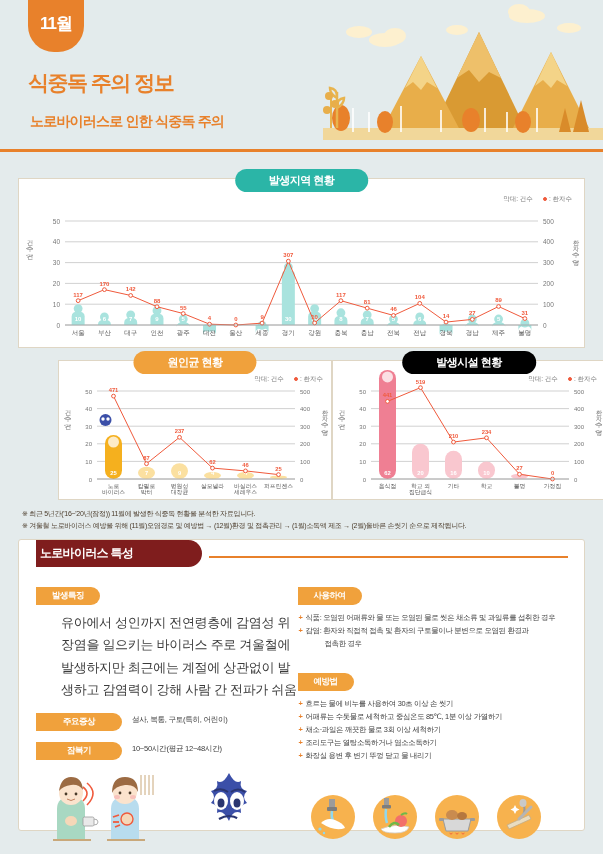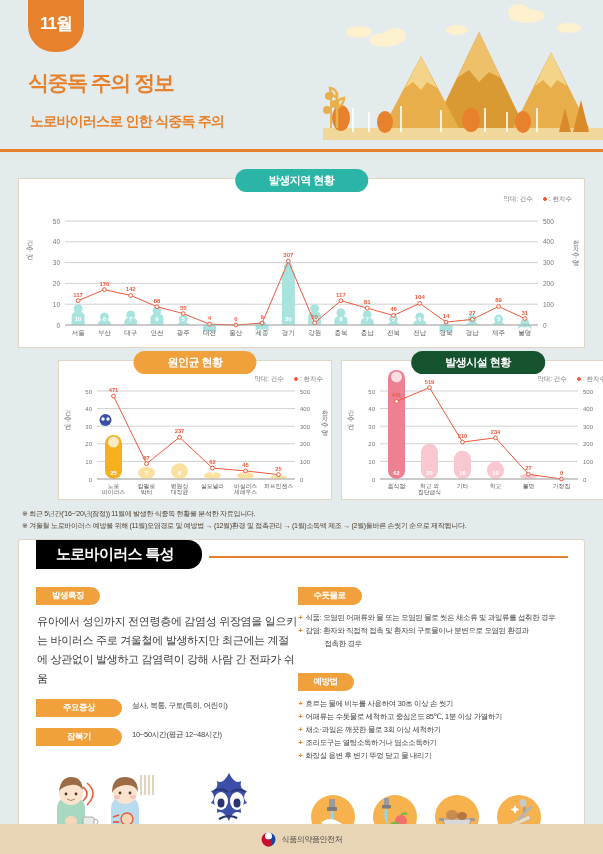--- a/index.html
+++ b/index.html
@@ -33,21 +33,21 @@
   .charts-wrap { position:relative; width:603px; padding:0 18px; padding-top:10px;margin-top:16px; }
   .panel { background:#ffffff; border:1px solid #dfd6c4; position:relative; }
 
   .panel-title {
     position:absolute; top:-10px; left:50%; transform:translateX(-50%);
     padding:4px 34px; border-radius:13px; color:#fff;
     font-size:11px; font-weight:bold; letter-spacing:-0.5px; white-space:nowrap; z-index:5;
   }
   .pt-teal { background:#2bb5a7; }
   .pt-orange { background:#f0a13c; }
-  .pt-pink { background:#14532d; }
+  .pt-pink { background:#000000; }
 
   .legend {
     position:absolute; right:12px; top:16px; font-size:6.5px; color:#7b7b7b;
     display:flex; gap:10px; align-items:center;
   }
   .legend .dot { display:inline-block; width:4px; height:4px; border-radius:50%;
     background:#f05a3c; border:1px solid #f05a3c; margin-right:2px; vertical-align:middle;}
   .ylab-left { position:absolute; font-size:6.5px; color:#777; writing-mode:vertical-rl;
                text-orientation:mixed; letter-spacing:-0.5px;}
   .ylab-right{ position:absolute; font-size:6.5px; color:#777; writing-mode:vertical-rl;
@@ -61,37 +61,37 @@
 
   
   .infocard {
     margin:4px 18px 0 18px; background:#fff; border:1px solid #dfd6c4;
     border-radius:3px; position:relative; padding:14px 0 0 0; height:292px;
   }
   .noro-head {
     position:absolute; left:18px; top:-0px; width:170px;
   }
   .pill-lg {
-    background:#000000; color:#fff; font-size:15px; font-weight:bold;
-    padding:5px 0 5px 20px; border-radius:0 14px 14px 0; letter-spacing:-0.7px;
+    background:#7f1d1d; color:#fff; font-size:12px; font-weight:bold;
+    padding:5px 0 5px 4px; border-radius:0 14px 14px 0; letter-spacing:-0.7px;
     width:166px; margin-left:-1px;
   }
   .head-rule { position:absolute; left:190px; top:16px; right:16px; height:1.5px; background:#e8812b; }
 
   .cols { display:flex; padding:30px 24px 0 18px; }
   .col-l { width:272px; }
   .col-r { width:272px; }
 
   .pill-sm {
     display:inline-block; background:#f0a13c; color:#fff; font-size:8.5px; font-weight:bold;
     padding:3px 16px; border-radius:0 10px 10px 0; letter-spacing:-0.5px; margin-left:-1px;
   }
   .pill-wide { min-width:86px; text-align:center; }
 
-  .body-txt { font-size:11px; color:#3b3b3b; line-height:1.72; letter-spacing:-0.3px; }
+  .body-txt { font-size:13px; color:#3b3b3b; line-height:1.72; letter-spacing:-0.3px;margin-left:24px; }
   .row-item { display:flex; align-items:flex-start; gap:10px; margin-top:11px; }
   .row-item .txt { font-size:7.6px; color:#3b3b3b; padding-top:2px; letter-spacing:-0.3px;}
 
   .bullet-line { font-size:7.4px; color:#3b3b3b; line-height:1.75; letter-spacing:-0.3px;
                  display:flex; gap:3px;}
   .bullet-line .plus { color:#e8812b; font-weight:bold; }
   .indent { padding-left:26px; }
 
   
   .illus { display:flex; align-items:flex-end; padding:6px 20px 0 20px; gap:0; }
@@ -329,21 +329,21 @@
           <text x="348.19444444444446" y="156" text-anchor="middle" font-size="6.5" fill="#555">충남</text>
           <text x="374.4722222222223" y="156" text-anchor="middle" font-size="6.5" fill="#555">전북</text>
           <text x="400.75000000000006" y="156" text-anchor="middle" font-size="6.5" fill="#555">전남</text>
           <text x="427.0277777777778" y="156" text-anchor="middle" font-size="6.5" fill="#555">경북</text>
           <text x="453.3055555555556" y="156" text-anchor="middle" font-size="6.5" fill="#555">경남</text>
           <text x="479.58333333333337" y="156" text-anchor="middle" font-size="6.5" fill="#555">제주</text>
           <text x="505.86111111111114" y="156" text-anchor="middle" font-size="6.5" fill="#555">불명</text>
         </svg>
     </div>
 
-    <div style="display:flex; gap:9px; margin-top:12px;padding-left:40px;">
+    <div style="display:flex; margin-top:12px;padding-left:40px;">
 
       <div class="panel" style="width:274px; height:140px;">
         <div class="panel-title pt-orange">원인균 현황</div>
         <div class="legend" style="top:14px; right:8px;">
           <span>막대: 건수</span>
           <span><span class="dot"></span><span>: 환자수</span></span>
         </div>
         <div class="ylab-left" style="left:4px; top:44px;">건수(건)</div>
         <div class="ylab-right" style="right:2px; top:44px;">환자수(명)</div>
         <svg class="chart-svg" id="svg-pathogen" width="272" height="140">
@@ -496,21 +496,21 @@
           <div class="txt">설사, 복통, 구토(특히, 어린이)</div>
         </div>
 
         <div class="row-item">
           <div class="pill-sm pill-wide">잠복기</div>
           <div class="txt">10~50시간(평균 12~48시간)</div>
         </div>
       </div>
 
       <div class="col-r">
-        <div class="pill-sm">수돗물로</div>
+        <div class="pill-sm">사용하여</div>
         <div style="margin-top:7px;">
           <div class="bullet-line">
               <span class="plus">+</span>
               <span>식품: 오염된 어패류와 물 또는 오염된 물로 씻은 채소류 및 과일류를 섭취한 경우</span>
             </div>
           <div class="bullet-line">
               <span class="plus">+</span>
               <span>감염: 환자와 직접적 접촉 및 환자의 구토물이나 분변으로 오염된 환경과</span>
             </div>
           <div class="bullet-line indent">
@@ -643,21 +643,13 @@
           <ellipse cx="28" cy="10" rx="3.5" ry="4" fill="#c9c9c9"></ellipse>
           <path d="M36 14 L24 26" stroke="#b5b5b5" stroke-width="3" stroke-linecap="round"></path>
           <g fill="#ffffff">
               <path d="M20 12 l1.5 3 l3 1.5 l-3 1.5 l-1.5 3 l-1.5 -3 l-3 -1.5 l3 -1.5 Z"></path>
             </g>
         </svg>
       </div>
     </div>
   </div>
 
-  <div class="footer">
-    <svg width="15" height="15" viewBox="0 0 30 30">
-      <circle cx="15" cy="15" r="14" fill="#ffffff" stroke="#d9d9d9" stroke-width="1"></circle>
-      <path d="M15 1 a14 14 0 0 1 0 28 a7 7 0 0 1 0 -14 a7 7 0 0 0 0 -14 Z" fill="#17469e"></path>
-      <path d="M15 1 a14 14 0 0 0 0 28 a7 7 0 0 0 0 -14 a7 7 0 0 1 0 -14 Z" fill="#c8102e"></path>
-    </svg>
-    <span class="footer-txt">식품의약품안전처</span>
-  </div>
 </div>
 
 </body></html>

